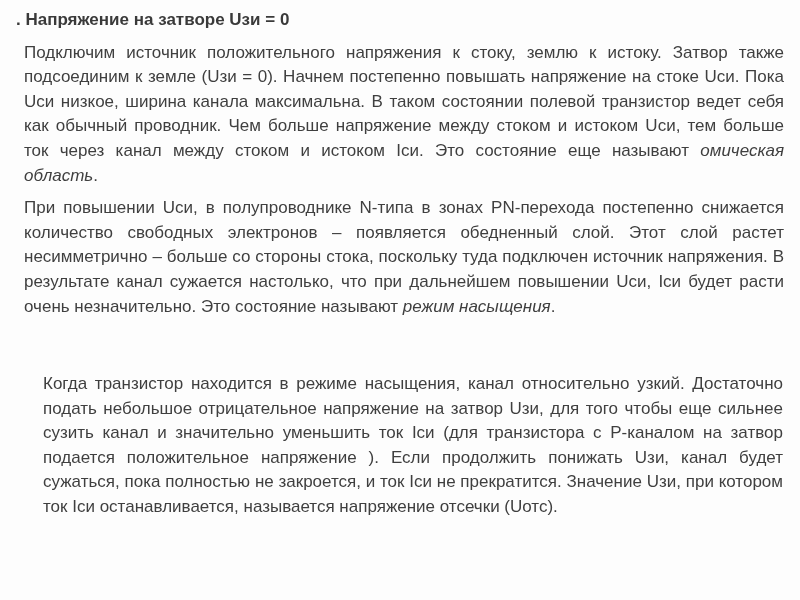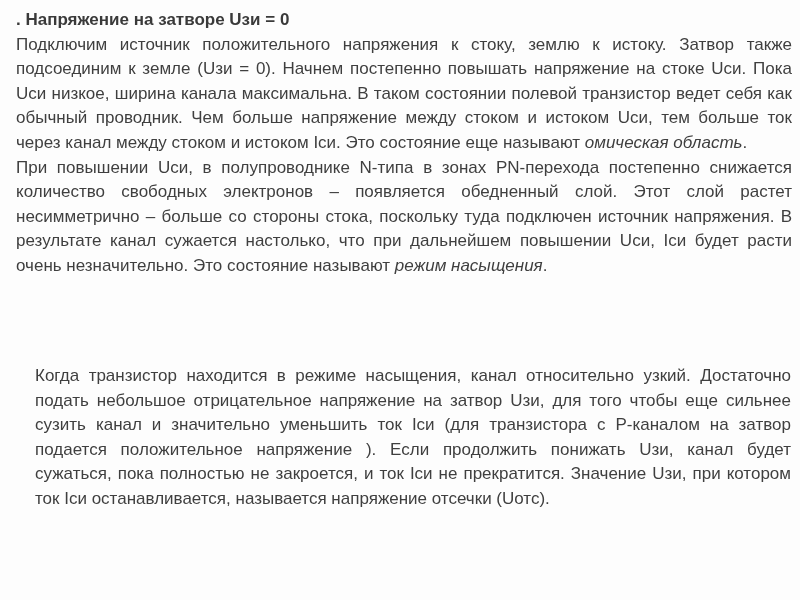--- a/index.html
+++ b/index.html
@@ -37,21 +37,21 @@
   }
   .block-title {
     margin: 0;
     font-size: 17px;
     line-height: 24.6px;
     font-weight: bold;
     text-align: left;
     color: #3a3a3a;
   }
   .text-block p {
-    margin: 0;
+    margin: 8px;
   }
   .italic {
     font-style: italic;
   }
 </style>
 </head>
 <body>
 
 <div class="page">
 

